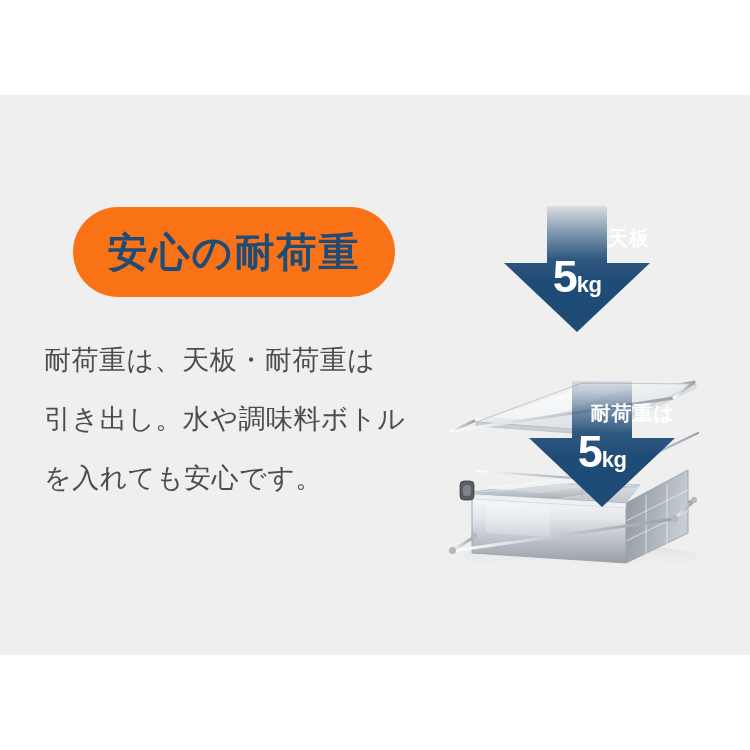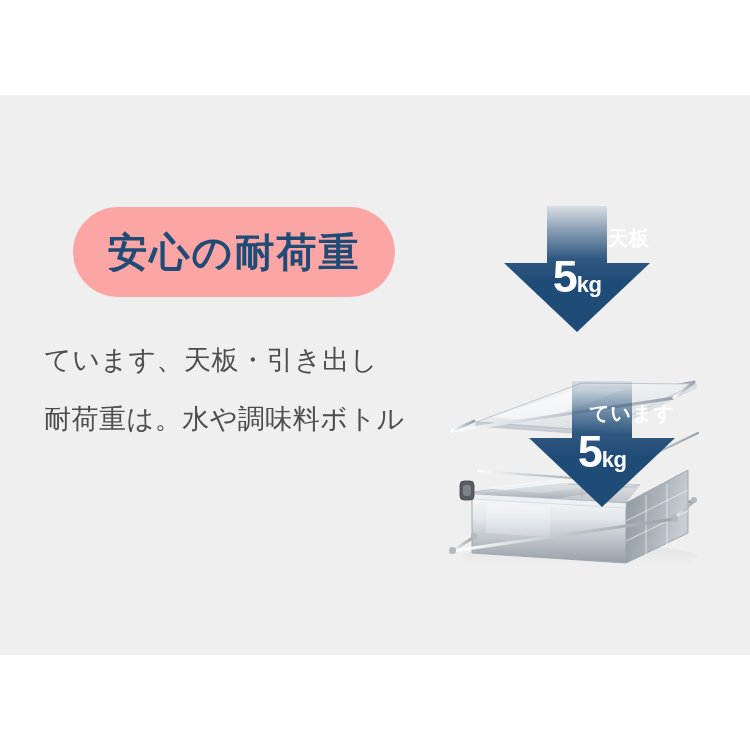--- a/index.html
+++ b/index.html
@@ -39,21 +39,21 @@
     background: #ffffff;
   }
 
   
   .title-pill {
     position: absolute;
     left: 73px;
     top: 207px;
     width: 322px;
     height: 90px;
-    background: #fca5a5;
+    background: #f97316;
     border-radius: 45px;
     display: flex;
     align-items: center;
     justify-content: center;
   }
   .title-text {
     color: #1f4b77;
     font-size: 40px;
     font-weight: bold;
     letter-spacing: 2px;
@@ -300,28 +300,29 @@
         <linearGradient id="arrG2" x1="0" y1="0" x2="0" y2="1">
           <stop offset="0%" stop-color="#1f4b77" stop-opacity="0.10"></stop>
           <stop offset="22%" stop-color="#1f4b77" stop-opacity="0.55"></stop>
           <stop offset="42%" stop-color="#1f4b77" stop-opacity="0.92"></stop>
           <stop offset="60%" stop-color="#1f4b77" stop-opacity="1"></stop>
           <stop offset="100%" stop-color="#1f4b77" stop-opacity="1"></stop>
         </linearGradient>
       </defs>
       <polygon points="43,0 103,0 103,57 146,57 73,126 0,57 43,57" fill="url(#arrG2)"></polygon>
     </svg>
-    <div class="badge-caption">ています</div>
+    <div class="badge-caption">耐荷重は</div>
     <div class="badge-weight">
       <span class="num">5</span><span class="unit">kg</span>
     </div>
   </div>
 
   <div class="title-pill">
     <span class="title-text">安心の耐荷重</span>
   </div>
 
   <div class="body-copy">
-    <div class="body-line">ています、天板・引き出し</div>
-    <div class="body-line">耐荷重は。水や調味料ボトル</div>
+    <div class="body-line">耐荷重は、天板・耐荷重は</div>
+    <div class="body-line">引き出し。水や調味料ボトル</div>
+    <div class="body-line">を入れても安心です。</div>
   </div>
 
 </div>
 
 </body></html>

